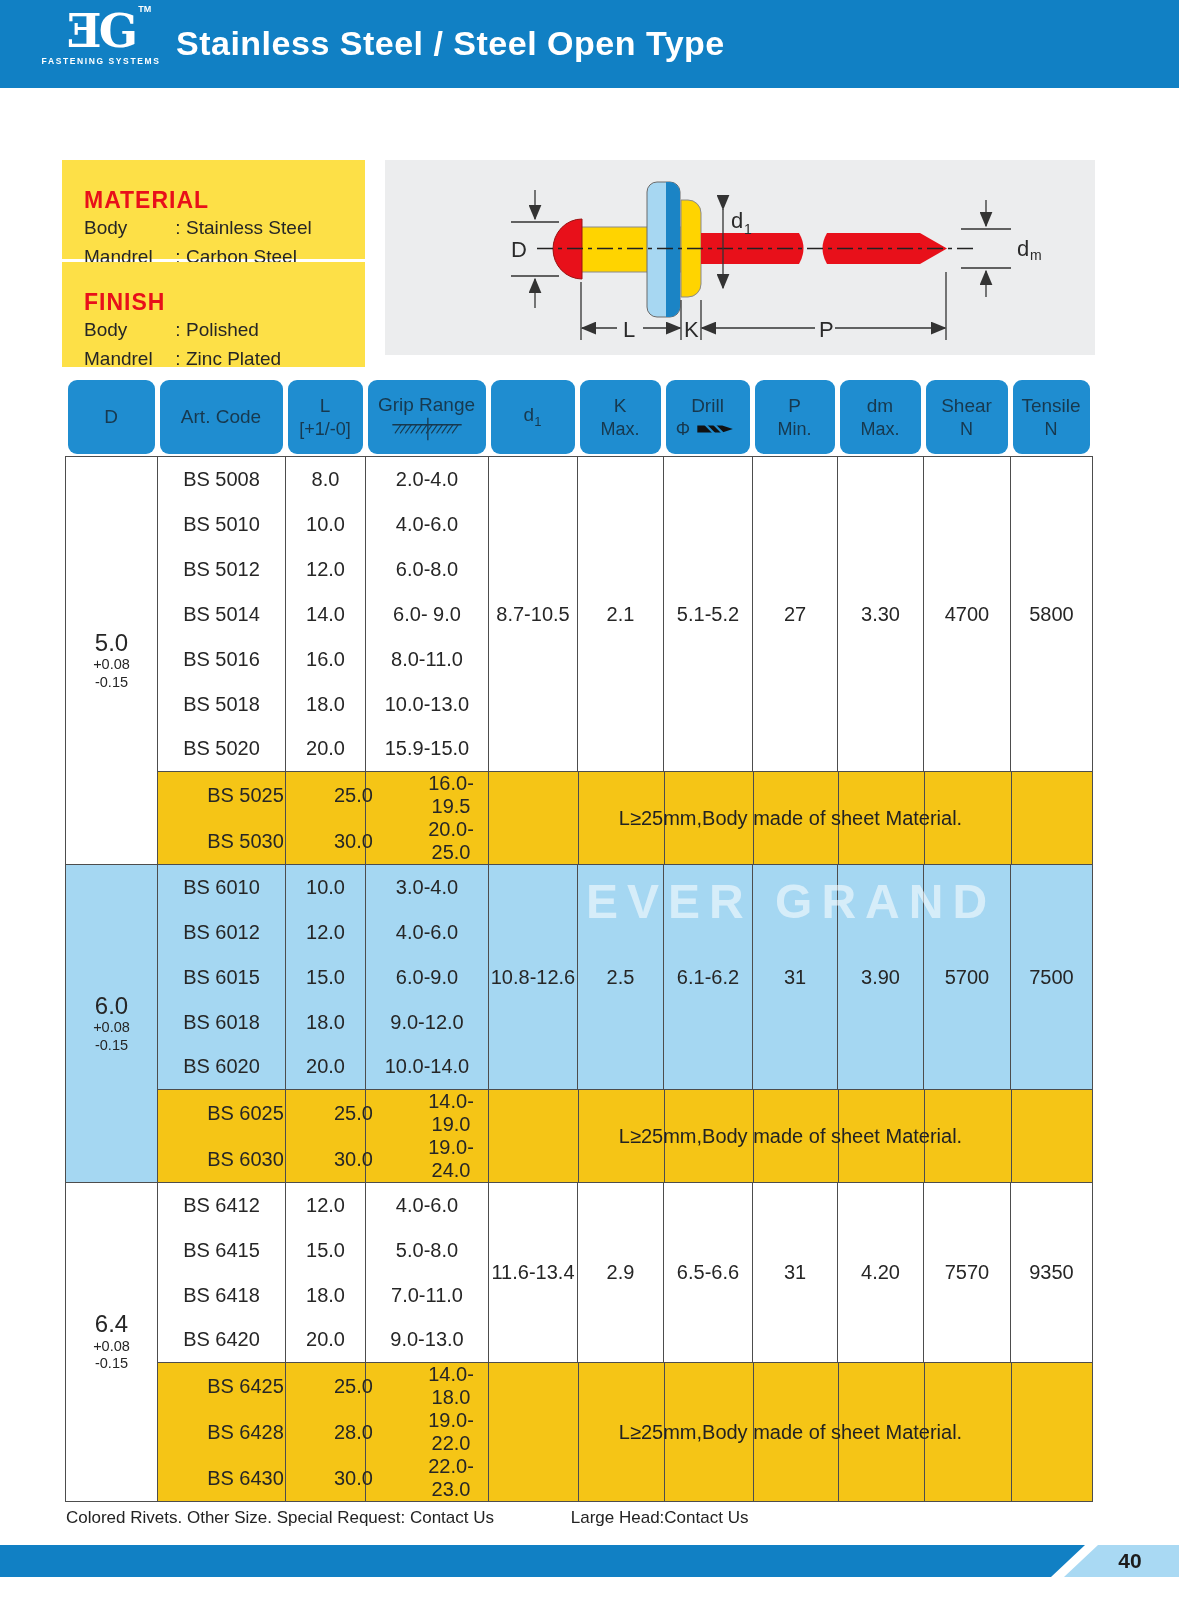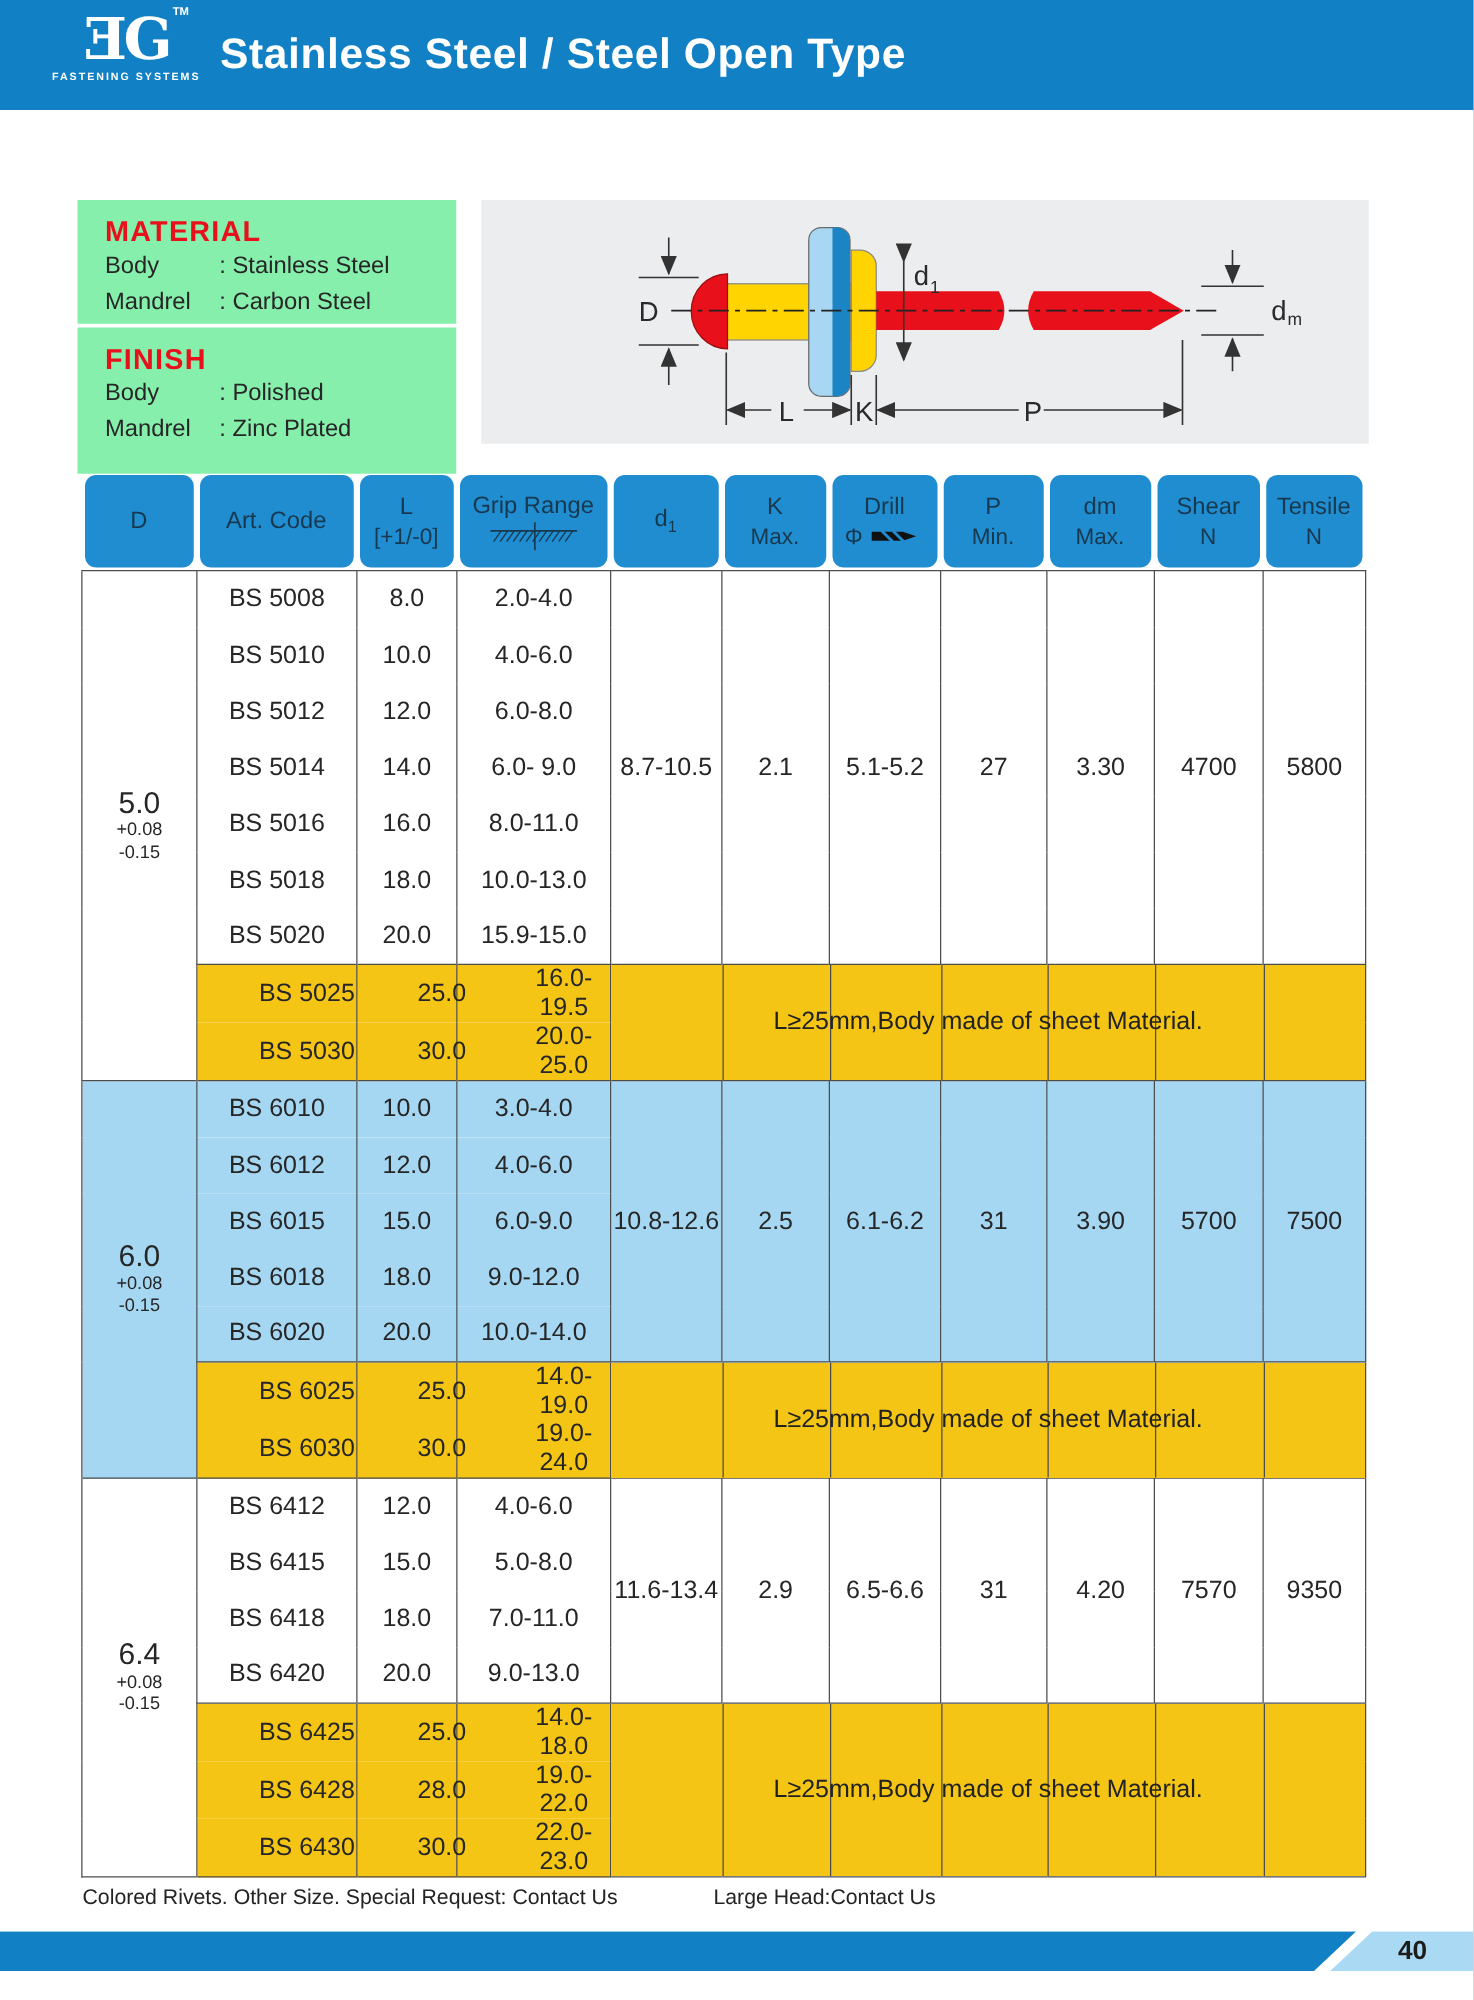--- a/index.html
+++ b/index.html
@@ -28,23 +28,23 @@
   .title{position:absolute;left:176px;top:24px;color:#fff;font-size:34px;font-weight:bold;letter-spacing:.5px;}
 
   
   .substrip{position:absolute;left:0;top:88px;width:1179px;height:38px;background:var(--lblue);}
   .series-band{position:absolute;left:690px;top:0;width:489px;height:38px;background:var(--yellow);
     clip-path:polygon(32px 0,100% 0,100% 100%,0 100%);display:flex;align-items:center;padding-left:132px;}
   .series{font-size:27px;font-weight:600;color:#1c1c1c;}
   .headtype{font-size:15.5px;font-weight:600;color:#1c1c1c;margin-left:52px;letter-spacing:.5px;}
 
   
-  .info-box{position:absolute;left:62px;width:303px;background:#86efac;padding:12px 0 0 22px;}
+  .info-box{position:absolute;left:62px;width:303px;background:#fde047;padding:27px 0 0 22px;}
   .info-box.material{top:160px;height:99px;}
-  .info-box.finish{top:262px;height:117px;}
+  .info-box.finish{top:262px;height:105px;}
   .info-title{color:var(--red);font-size:23px;font-weight:bold;letter-spacing:1px;}
   .info-row{display:flex;font-size:19px;color:var(--ink);line-height:1.5;}
   .info-row .lbl{width:86px;}
   .info-row .colon{width:16px;text-align:center;}
 
   
   .diagram{position:absolute;left:385px;top:160px;width:710px;height:195px;background:#ECEDEE;}
   .diagram svg{display:block;}
   .dimtxt{font-size:22px;fill:#2a2a2a;font-family:"Liberation Sans",sans-serif;}
   .dimtxt-sm{font-size:14px;fill:#2a2a2a;font-family:"Liberation Sans",sans-serif;}
@@ -446,20 +446,21 @@
           <td>19.0-22.0</td>
         </tr>
       <tr class="yrow">
           <td>BS 6430</td>
           <td>30.0</td>
           <td>22.0-23.0</td>
         </tr>
     </tbody>
   </table>
 
+  <div class="watermark">EVER GRAND</div>
 
   <div class="foot-notes">
     <span class="fn-left">Colored Rivets. Other Size. Special Request: Contact Us</span>
     <span class="fn-right">Large Head:Contact Us</span>
   </div>
   <div class="footbar">
     <div class="bar-blue"></div>
     <div class="bar-light"></div>
     <div class="pagenum">40</div>
   </div>

